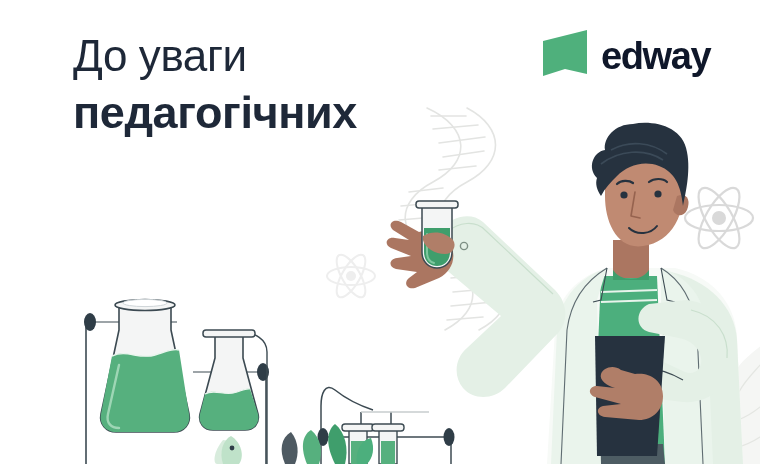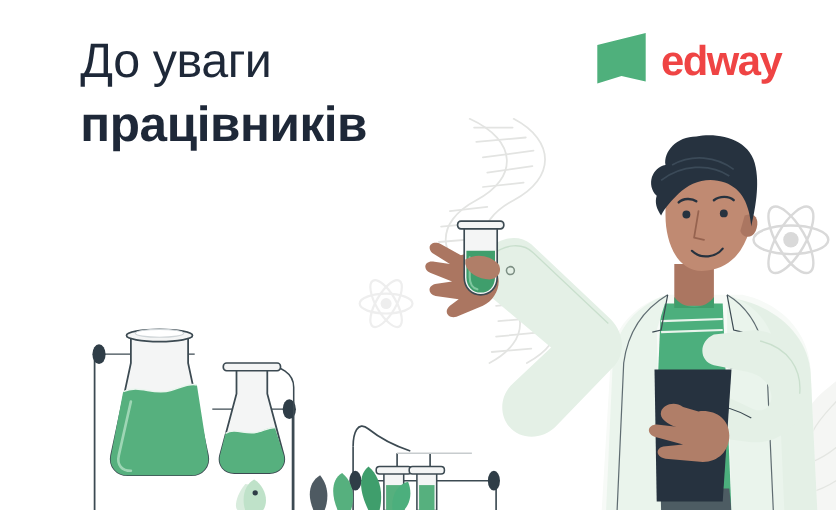--- a/index.html
+++ b/index.html
@@ -57,21 +57,21 @@
     display: flex;
     align-items: center;
     gap: 12px;
   }
   #logo .logo-mark {
     display: block;
     width: 48px;
     height: 52px;
   }
   #logo .logo-word {
-    color: #ef4444;
+    color: #0f172a;
     font-size: 38px;
     font-weight: 700;
     letter-spacing: -1.4px;
     line-height: 40px;
   }
 </style>
 </head>
 <body>
 
 <div id="banner">
@@ -275,21 +275,21 @@
     <path d="M586 370 C578 364 568 368 566 374 C564 380 572 386 580 388
              L562 386 C554 386 552 394 560 397 L586 404 L568 406
              C560 408 562 416 570 417 L604 420 C618 420 628 410 628 396
              C628 380 614 372 600 374 Z" fill="#b07e68"></path>
 
     <path d="M578 270 C586 282 606 282 614 270 L614 280 L578 280 Z" fill="#3f9e6c"></path>
   </svg>
 
   <div id="headline">
     <span class="line line-1">До уваги</span>
-    <span class="line line-2">працівників</span>
+    <span class="line line-2">педагогічних</span>
   </div>
 
   <div id="logo">
     <svg class="logo-mark" viewBox="0 0 48 52" xmlns="http://www.w3.org/2000/svg">
       <path d="M2 11 L46 0 L46 44 L24 39 L2 46 Z" fill="#4fb07c"></path>
     </svg>
     <span class="logo-word">edway</span>
   </div>
 
 </div>

